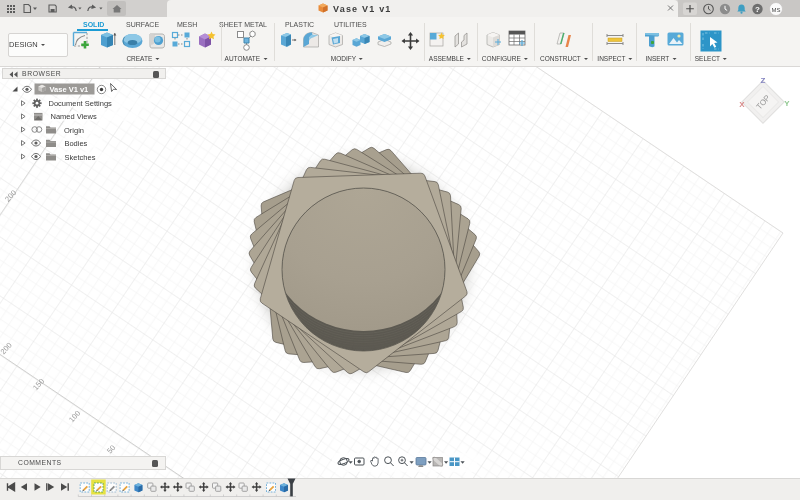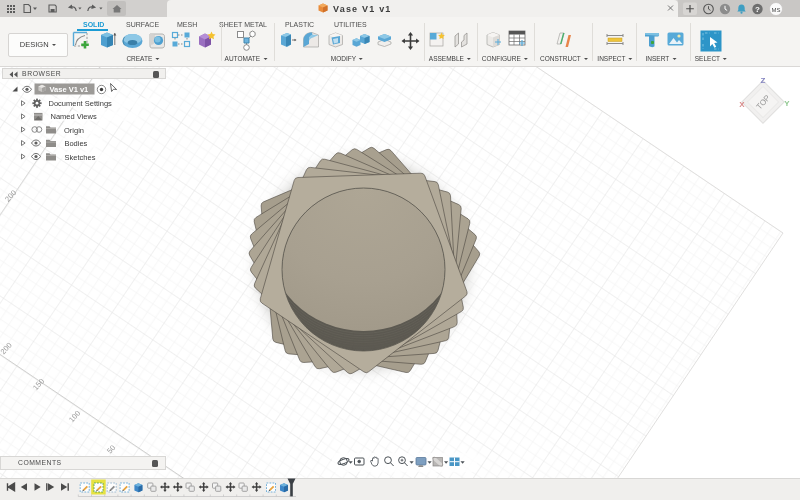--- a/index.html
+++ b/index.html
@@ -3,21 +3,21 @@
 *{margin:0;padding:0;box-sizing:border-box}
 html,body{width:800px;height:500px;overflow:hidden;font-family:"Liberation Sans",sans-serif;background:#fff}
 #stage{position:relative;width:800px;height:500px}
 
 #titlebar{position:absolute;left:0;top:0;width:800px;height:17px;background:#d2d0ce}
 #tab{position:absolute;left:167px;top:0;width:511px;height:17px;background:#f1f0ee;border-radius:4px 4px 0 0}
 #tbright{position:absolute;left:678px;top:0;width:122px;height:17px;background:#c9c7c5}
 #tabtitle{position:absolute;left:333px;top:3.5px;font-size:9px;font-weight:bold;color:#3c3c3c;letter-spacing:1.2px}
 
 #ribbon{position:absolute;left:0;top:17px;width:800px;height:50px;background:#f5f4f2;border-bottom:1px solid #dad8d6}
-#designbtn{position:absolute;left:8px;top:16px;width:60px;height:24px;background:#fcfcfb;border:1px solid #d6d4d2;border-radius:2px;font-size:7.5px;color:#3c3c3c;text-align:center;line-height:22px}
+#designbtn{position:absolute;left:8px;top:16px;width:60px;height:24px;background:#fcfcfb;border:1px solid #d6d4d2;border-radius:2px;font-size:7.5px;color:#3c3c3c;text-align:left;line-height:22px}
 .rtab{position:absolute;top:3.5px;font-size:7px;color:#4c4c4c}
 .grplabel{position:absolute;top:37.5px;font-size:6.5px;color:#3c3c3c;white-space:nowrap;transform:translateX(-50%)}
 .sep{position:absolute;top:6px;height:38px;width:1px;background:#dfddd9}
 .caret{display:inline-block;width:0;height:0;border-left:2.2px solid transparent;border-right:2.2px solid transparent;border-top:2.8px solid #4c4c4c;vertical-align:middle;margin-left:1.5px}
 
 #viewport{position:absolute;left:0;top:67px;width:800px;height:411px;background:#fff}
 
 #bheader{position:absolute;left:2px;top:68px;width:164px;height:11px;background:#f1f0ee;border:1px solid #d7d6d4;font-size:6.8px;color:#4a4a4a;line-height:9px}
 
 #comments{position:absolute;left:0px;top:456px;width:166px;height:13.5px;background:#f4f3f1;border:1px solid #d8d7d5;font-size:6.8px;color:#4a4a4a;line-height:11.5px}

